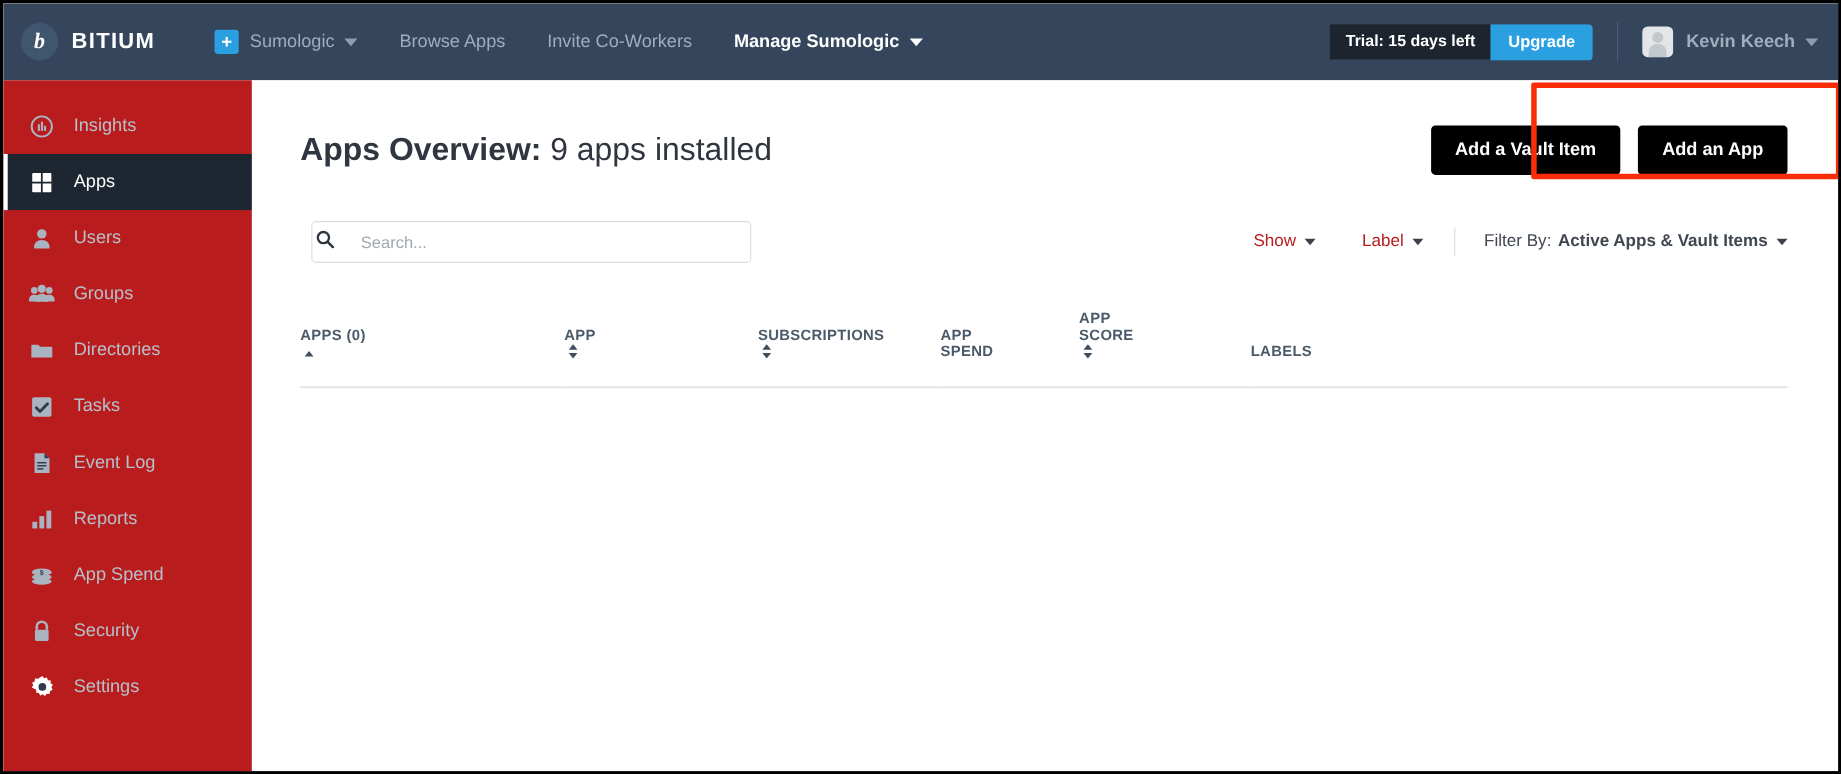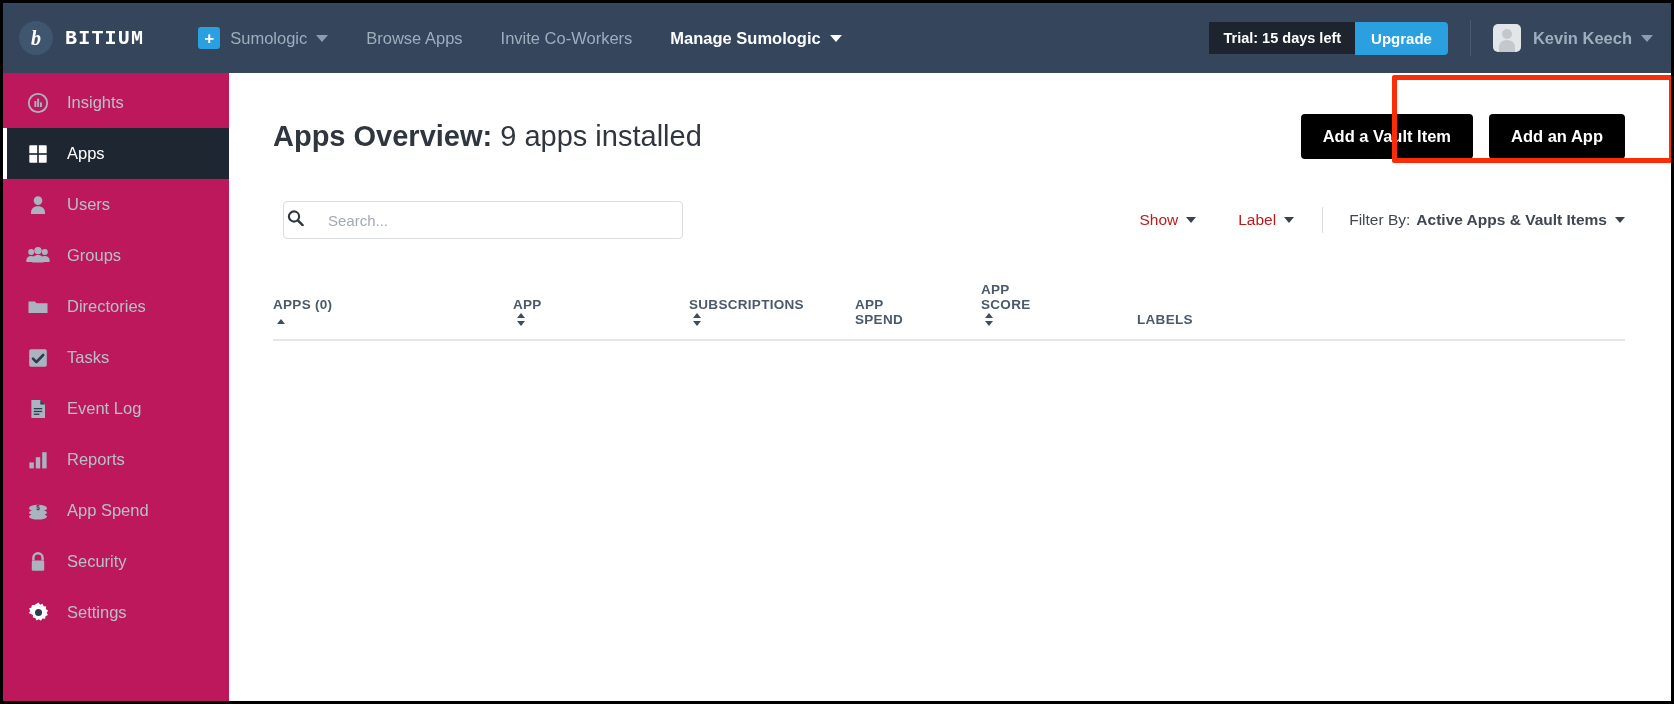--- a/index.html
+++ b/index.html
@@ -29,21 +29,21 @@
     width: 34px; height: 34px; border-radius: 50%;
     background: #3f566e;
     display: flex; align-items: center; justify-content: center;
     font-family: "Liberation Serif", serif;
     font-style: italic; font-weight: bold;
     font-size: 20px; color: #ffffff;
   }
   .brand-name {
     margin-left: 12px;
     font-size: 20px; font-weight: bold;
-    letter-spacing: 1.2px; color: #ffffff; font-family: Liberation Mono, monospace;
+    letter-spacing: 1.2px; color: #ffffff;
   }
 
   .nav-items { display: flex; align-items: center; margin-left: 54px; }
   .nav-item {
     display: flex; align-items: center;
     font-size: 16.5px; color: #9fadbd;
     margin-right: 38px; white-space: nowrap;
     cursor: pointer;
   }
   .nav-item.tenant { color: #9fadbd; }
@@ -89,22 +89,22 @@
   }
   .user-name {
     margin-left: 12px; font-size: 16.5px;
     font-weight: bold; color: #9fadbd; white-space: nowrap;
   }
 
   
   .sidebar {
     position: absolute; left: 0; top: 70px;
     width: 226px; height: 628px;
-    background: #be185d;
-    padding-top: 4px;
+    background: #b91c1c;
+    padding-top: 16px;
   }
   .side-item {
     position: relative;
     height: 51px;
     display: flex; align-items: center;
     padding-left: 22px;
     cursor: pointer;
   }
   .side-item .ic {
     width: 26px; height: 26px;
@@ -193,21 +193,21 @@
   }
   .filter-by b { font-weight: bold; margin-left: 6px; }
 
   
   .table-wrap { padding: 0 46px 0 44px; margin-top: 28px; }
   table { width: 100%; border-collapse: collapse; }
   thead th {
     text-align: left;
     font-size: 13.5px; font-weight: bold;
     color: #4a5a6b; letter-spacing: 0.3px;
-    padding-bottom: 12px;
+    padding-bottom: 24px;
     vertical-align: bottom;
     white-space: pre-line;
     border-bottom: 2px solid #e3e7ea;
   }
   .sort-both, .sort-up {
     display: inline-block; margin-left: 4px;
     position: relative; width: 9px; height: 13px;
     vertical-align: -2px;
   }
   .sort-both::before, .sort-up::before {

